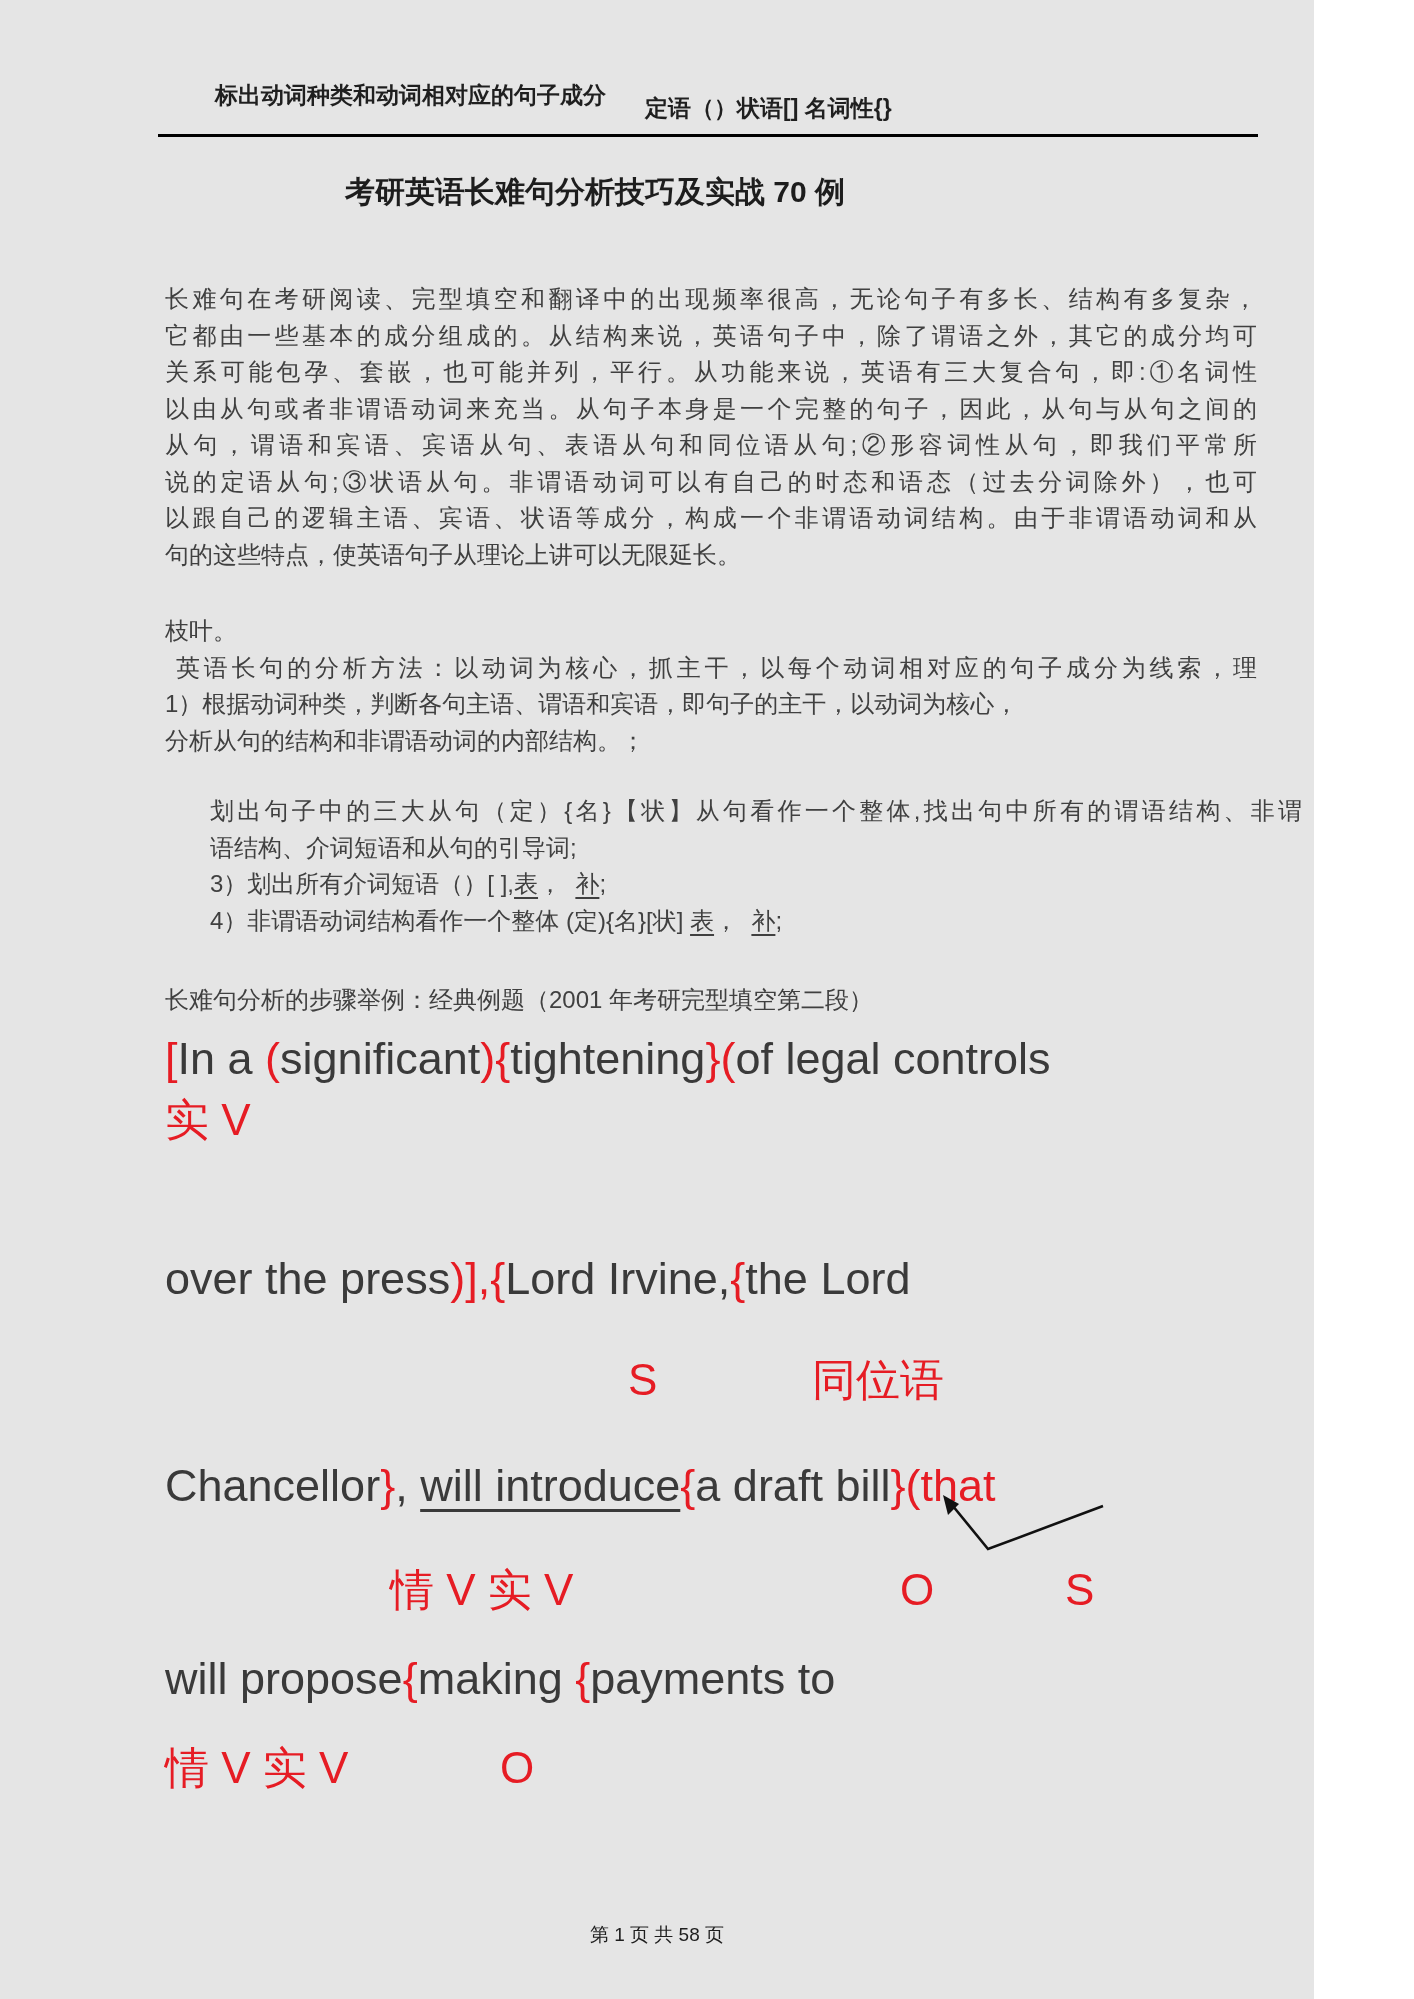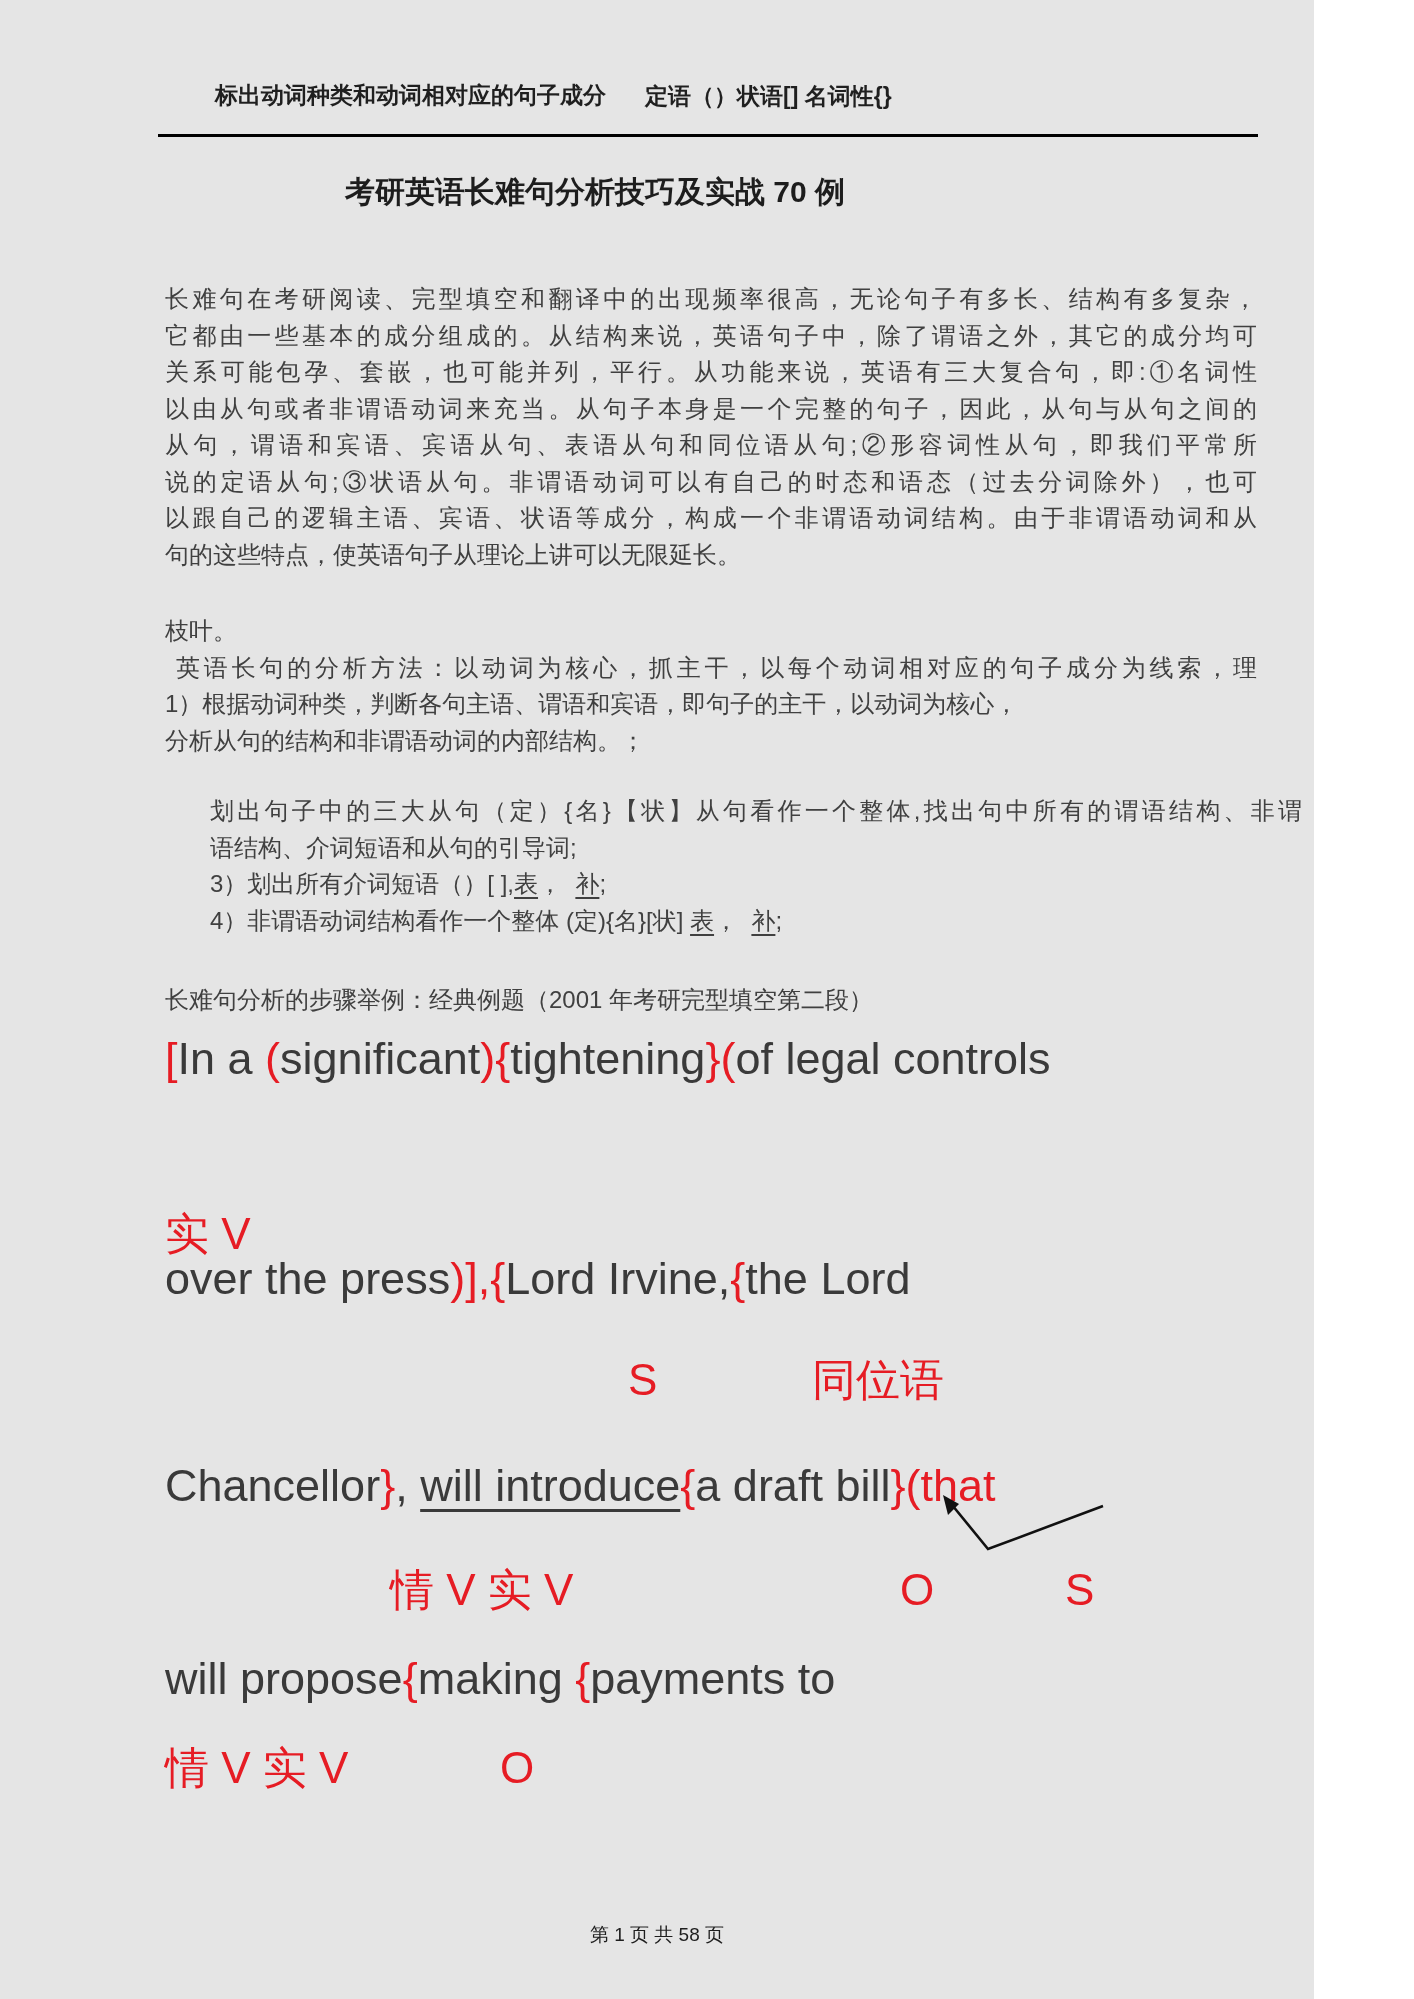--- a/index.html
+++ b/index.html
@@ -33,21 +33,21 @@
   
   .footer{left:0;top:1922px;width:100%;text-align:center;font-size:19px;color:#1e1e1e;}
   svg.arrow{overflow:visible;}
 </style>
 </head>
 <body>
 
 <div class="page">
 
   <div class="abs hdr" style="left:215px;top:80px;">标出动词种类和动词相对应的句子成分</div>
-  <div class="abs hdr" style="left:645px;top:81px;">定语（）状语[] 名词性{}</div>
+  <div class="abs hdr" style="left:645px;top:93px;">定语（）状语[] 名词性{}</div>
   <div class="abs hdr-rule"></div>
 
   <div class="abs doc-title" style="left:345px;top:172px;">考研英语长难句分析技巧及实战 70 例</div>
 
   <div class="abs para" style="top:281px;">
     <div class="ln">长难句在考研阅读、完型填空和翻译中的出现频率很高，无论句子有多长、结构有多复杂，</div>
     <div class="ln">它都由一些基本的成分组成的。从结构来说，英语句子中，除了谓语之外，其它的成分均可</div>
     <div class="ln">关系可能包孕、套嵌，也可能并列，平行。从功能来说，英语有三大复合句，即:①名词性</div>
     <div class="ln">以由从句或者非谓语动词来充当。从句子本身是一个完整的句子，因此，从句与从句之间的</div>
     <div class="ln">从句，谓语和宾语、宾语从句、表语从句和同位语从句;②形容词性从句，即我们平常所</div>
@@ -69,21 +69,21 @@
     <div class="ln last pre"><span>3）划出所有介词短语（）[ ],</span><span class="ul">表</span><span>，  </span><span class="ul">补</span><span>;</span></div>
     <div class="ln last pre"><span>4）非谓语动词结构看作一个整体 (定){名}[状] </span><span class="ul">表</span><span>，  </span><span class="ul">补</span><span>;</span></div>
   </div>
 
   <div class="abs para" style="top:982px;">
     <div class="ln last">长难句分析的步骤举例：经典例题（2001 年考研完型填空第二段）</div>
   </div>
 
   <div class="abs big" style="left:165px;top:1028px;"><span class="red">[</span><span>In a </span><span class="red">(</span><span>significant</span><span class="red">)</span><span class="red">{</span><span>tightening</span><span class="red">}</span><span class="red">(</span><span>of legal controls</span></div>
 
-  <div class="abs rlabel" style="left:165px;top:1206px;">实 V</div>
+  <div class="abs rlabel" style="left:165px;top:1092px;">实 V</div>
 
   <div class="abs big" style="left:165px;top:1248px;"><span>over the press</span><span class="red">)],</span><span class="red">{</span><span>Lord Irvine,</span><span class="red">{</span><span>the Lord</span></div>
 
   <div class="abs rlabel" style="left:628px;top:1352px;">S</div>
   <div class="abs rlabel" style="left:812px;top:1352px;">同位语</div>
 
   <div class="abs big" style="left:165px;top:1455px;"><span>Chancellor</span><span class="red">}</span><span>, </span><span class="ul">will introduce</span><span class="red">{</span><span>a draft bill</span><span class="red">}</span><span class="red">(that</span></div>
 
   <svg class="abs arrow" style="left:935px;top:1488px;" width="185" height="78" viewBox="0 0 185 78">
     <path d="M 13 12 L 53 61 L 168 18" fill="none" stroke="#111" stroke-width="2.6"></path>

